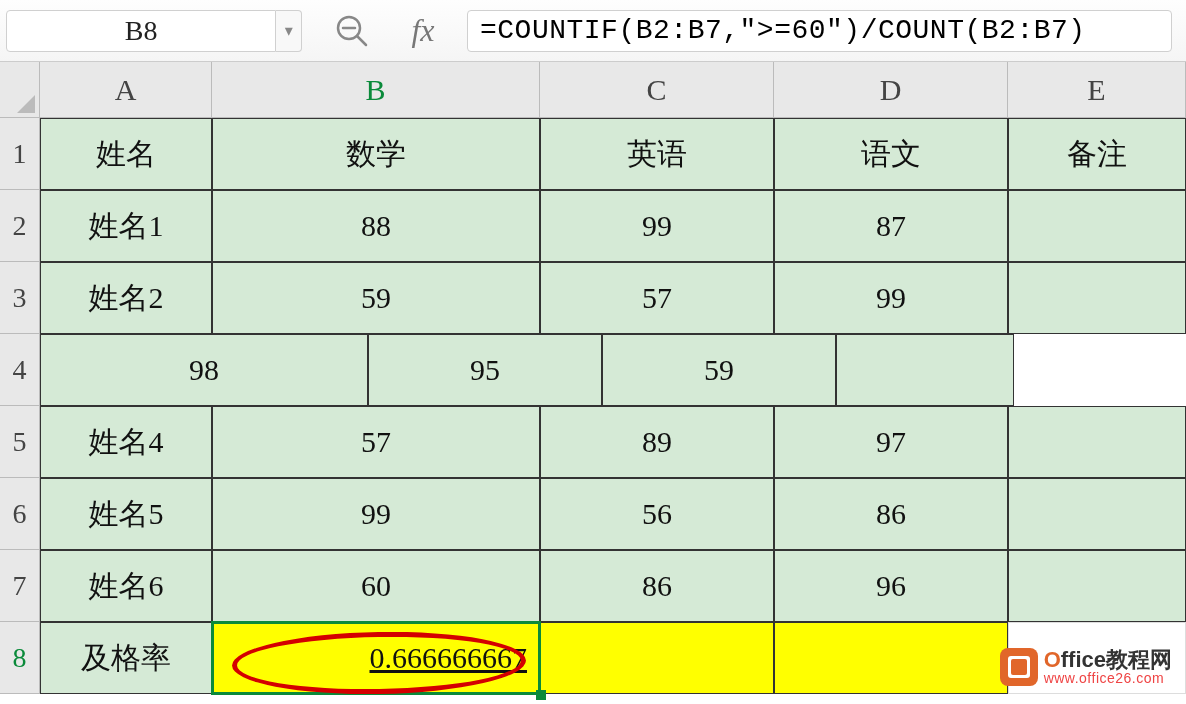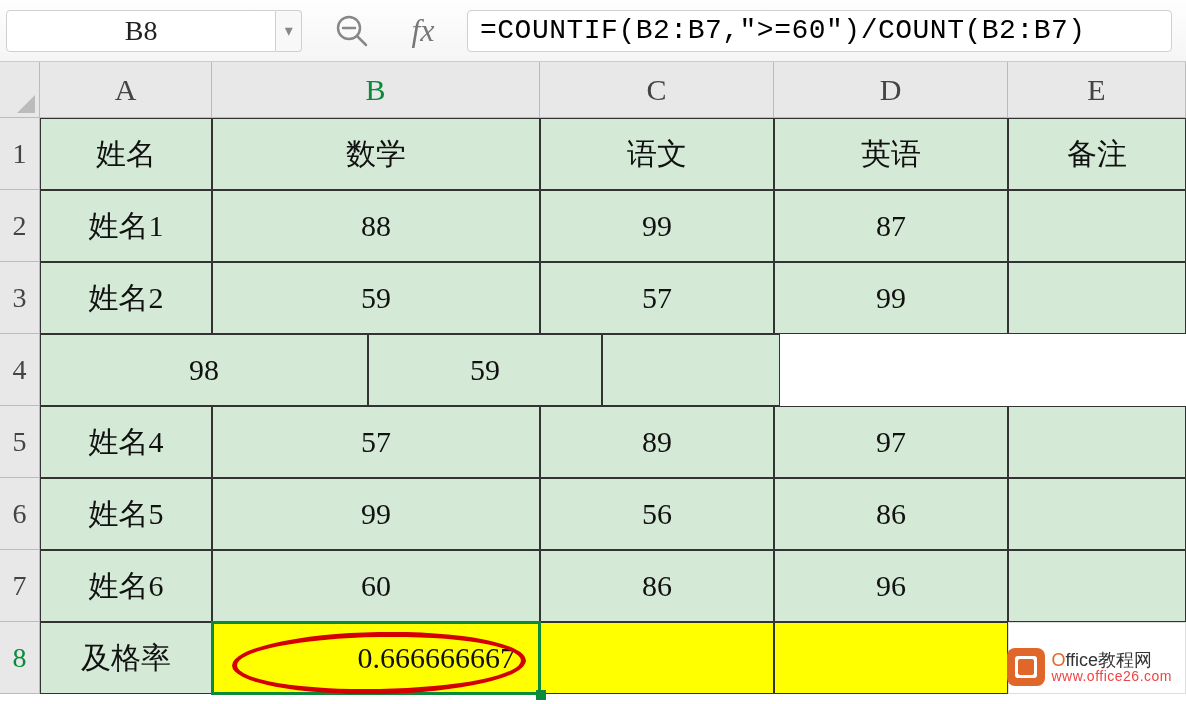--- a/index.html
+++ b/index.html
@@ -156,22 +156,23 @@
       justify-content: center;
       font-size: 30px;
       color: #111;
       font-family: "SimSun", "宋体", serif;
       overflow: hidden;
     }
     .cell.yellow { background: #ffff00; }
     .cell.outer { border: 1px solid #ddd; background: #fff; }
     .cell.result-cell {
       justify-content: flex-end;
-      padding-right: 24px;
+      padding-right: 12px;
       position: relative;
+      text-decoration: underline;
     }
     .selection-box {
       position: absolute;
       border: 3px solid #0a8a3a;
       pointer-events: none;
       z-index: 50;
     }
     .fill-handle {
       position: absolute;
       width: 10px;
@@ -200,21 +201,21 @@
       width: 38px;
       height: 38px;
       background: #e1662a;
       border-radius: 8px;
       display: flex;
       align-items: center;
       justify-content: center;
       font-family: Arial, sans-serif;
     }
     .wm-text { display: flex; flex-direction: column; line-height: 1; font-family: Arial, sans-serif; }
-    .wm-top { font-size: 18px; font-weight: normal; }
+    .wm-top { font-size: 22px; font-weight: bold; }
     .wm-top .o1 { color: #e1662a; }
     .wm-top .rest { color: #333; }
     .wm-url { font-size: 14px; color: #ef4444; letter-spacing: 0.5px; }
   </style>
 </head>
 <body>
 
 <div class="formula-bar">
   <div class="name-box-wrap">
     <div class="name-box">B8</div>
@@ -259,41 +260,42 @@
     <div class="row-h">6</div>
     <div class="row-h">7</div>
     <div class="row-h selected">8</div>
   </div>
 
   <div class="grid">
 
     <div class="row">
       <div class="cell" style="width:172px">姓名</div>
       <div class="cell" style="width:328px">数学</div>
+      <div class="cell" style="width:234px">英语</div>
       <div class="cell" style="width:234px">语文</div>
-      <div class="cell" style="width:234px">英语</div>
       <div class="cell" style="width:178px">备注</div>
     </div>
 
     <div class="row">
       <div class="cell" style="width:172px">姓名1</div>
       <div class="cell" style="width:328px">88</div>
       <div class="cell" style="width:234px">99</div>
       <div class="cell" style="width:234px">87</div>
       <div class="cell" style="width:178px"></div>
     </div>
     <div class="row">
       <div class="cell" style="width:172px">姓名2</div>
       <div class="cell" style="width:328px">59</div>
       <div class="cell" style="width:234px">57</div>
       <div class="cell" style="width:234px">99</div>
       <div class="cell" style="width:178px"></div>
     </div>
     <div class="row">
       <div class="cell" style="width:328px">98</div>
+      <div class="cell" style="width:234px">95</div>
       <div class="cell" style="width:234px">59</div>
       <div class="cell" style="width:178px"></div>
     </div>
     <div class="row">
       <div class="cell" style="width:172px">姓名4</div>
       <div class="cell" style="width:328px">57</div>
       <div class="cell" style="width:234px">89</div>
       <div class="cell" style="width:234px">97</div>
       <div class="cell" style="width:178px"></div>
     </div>

